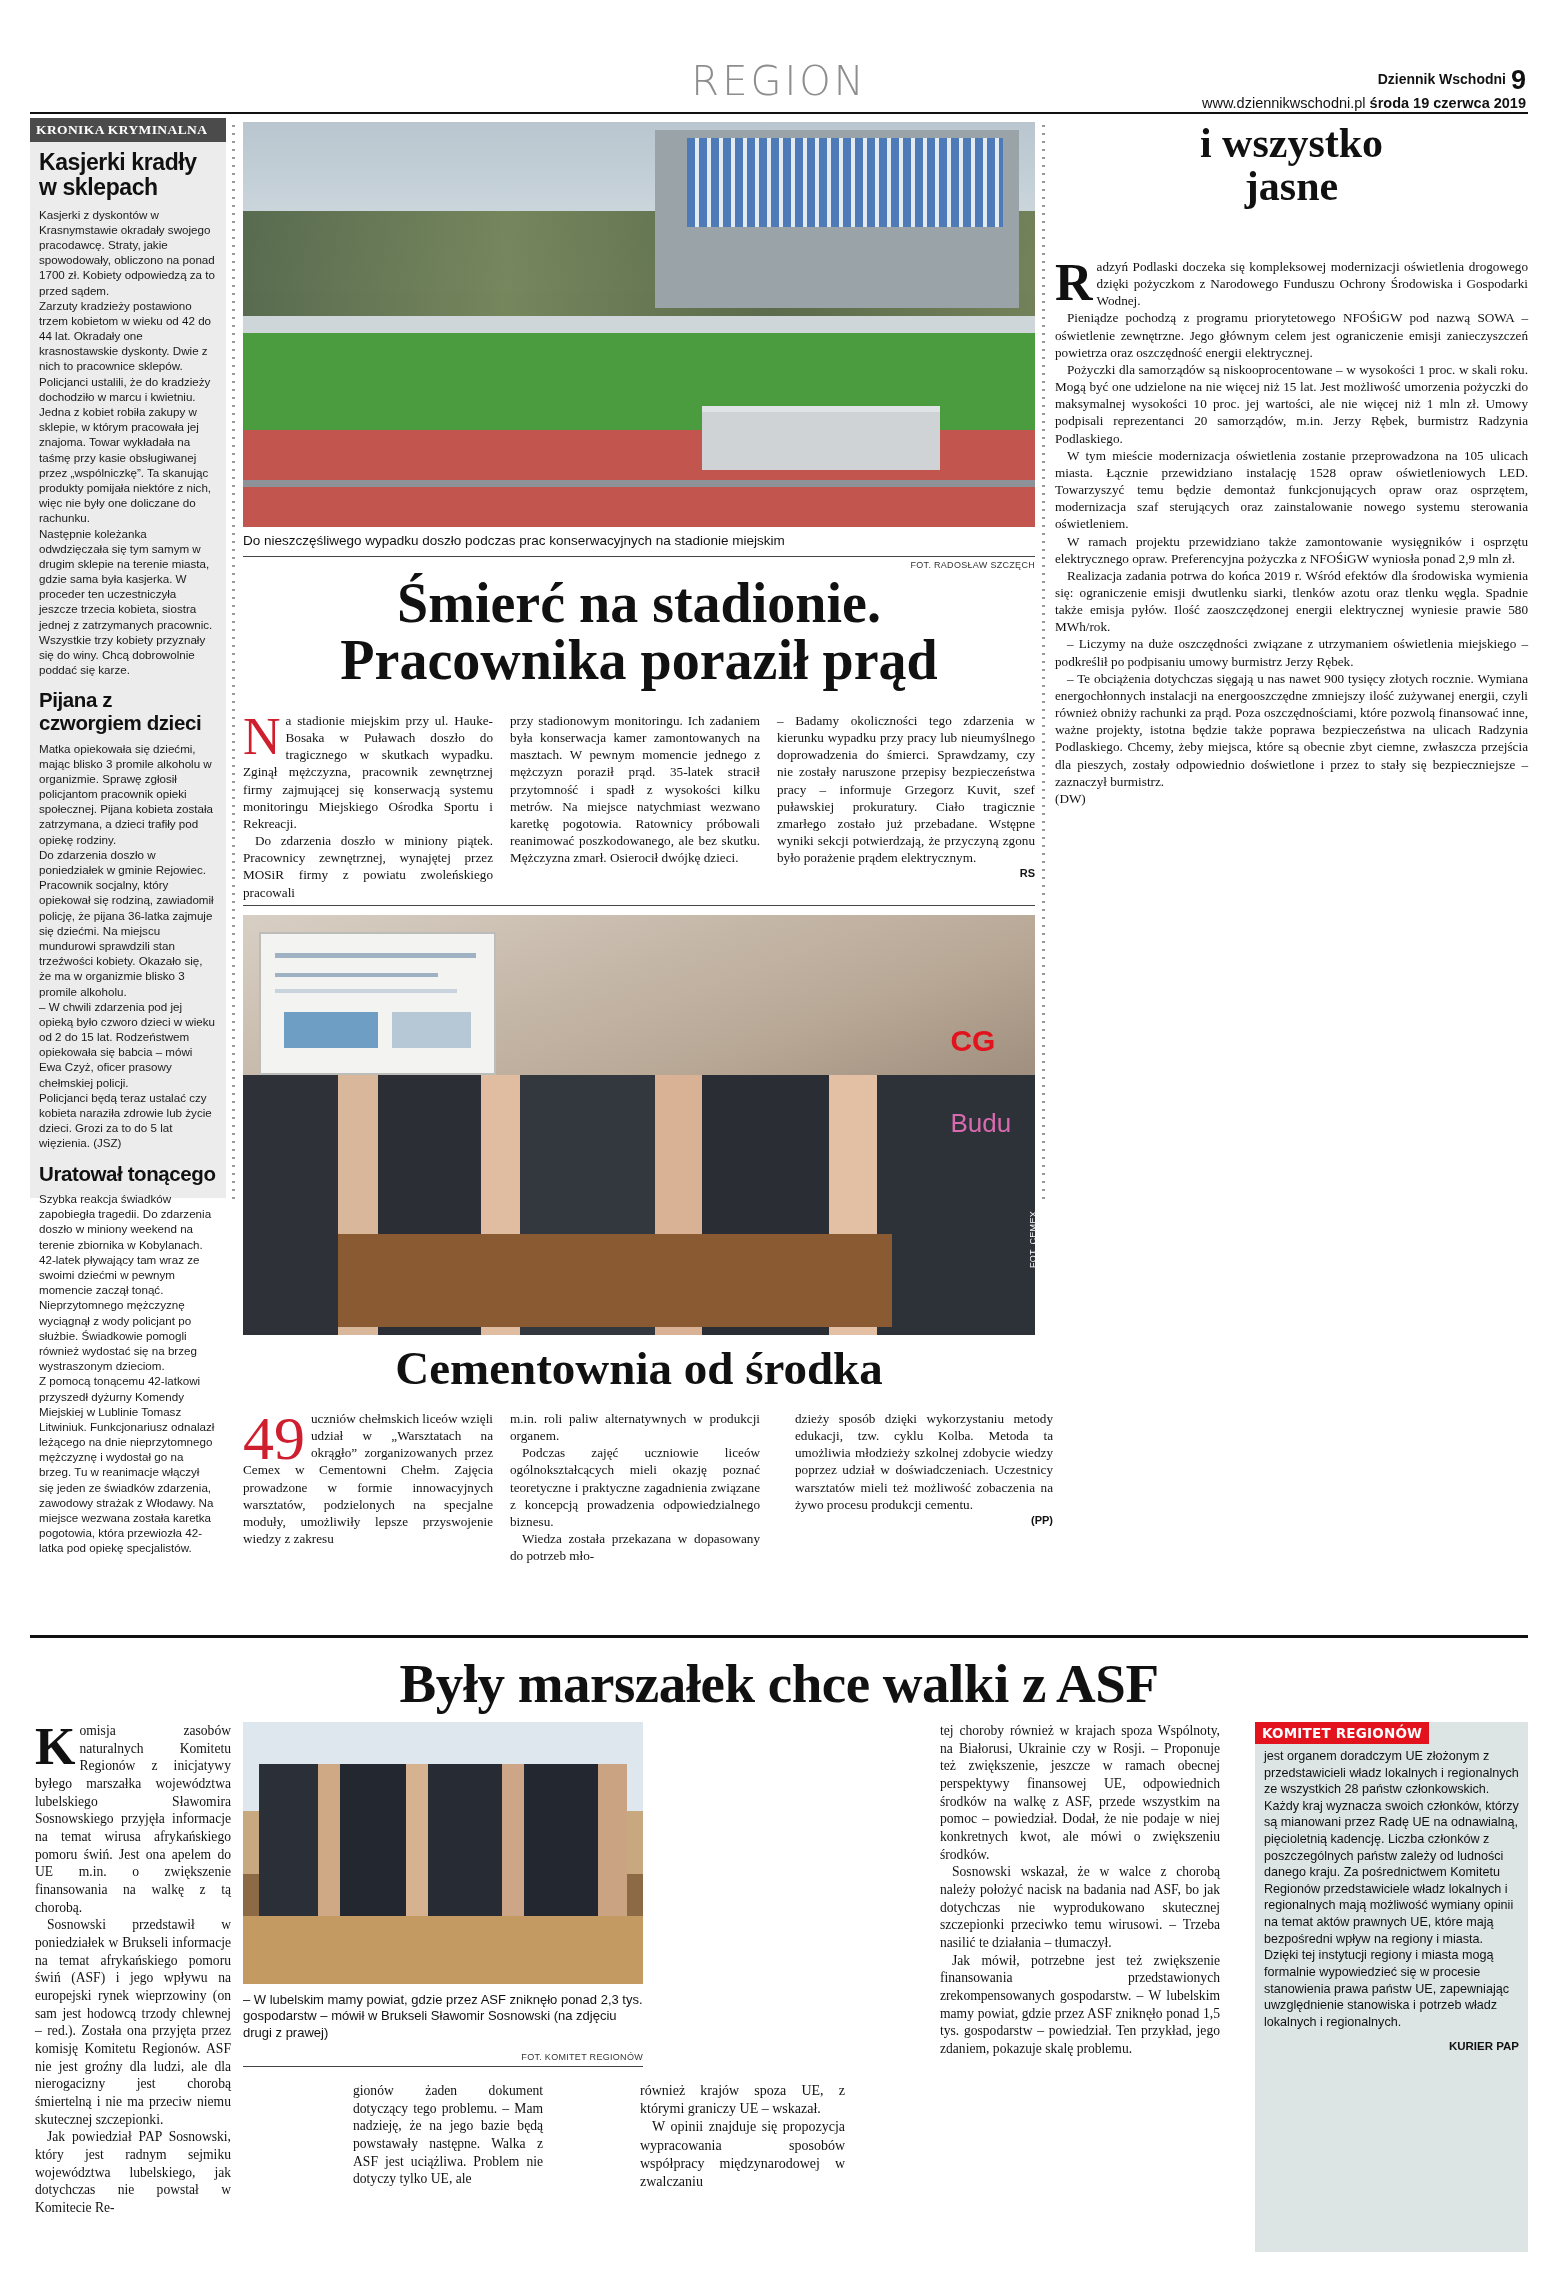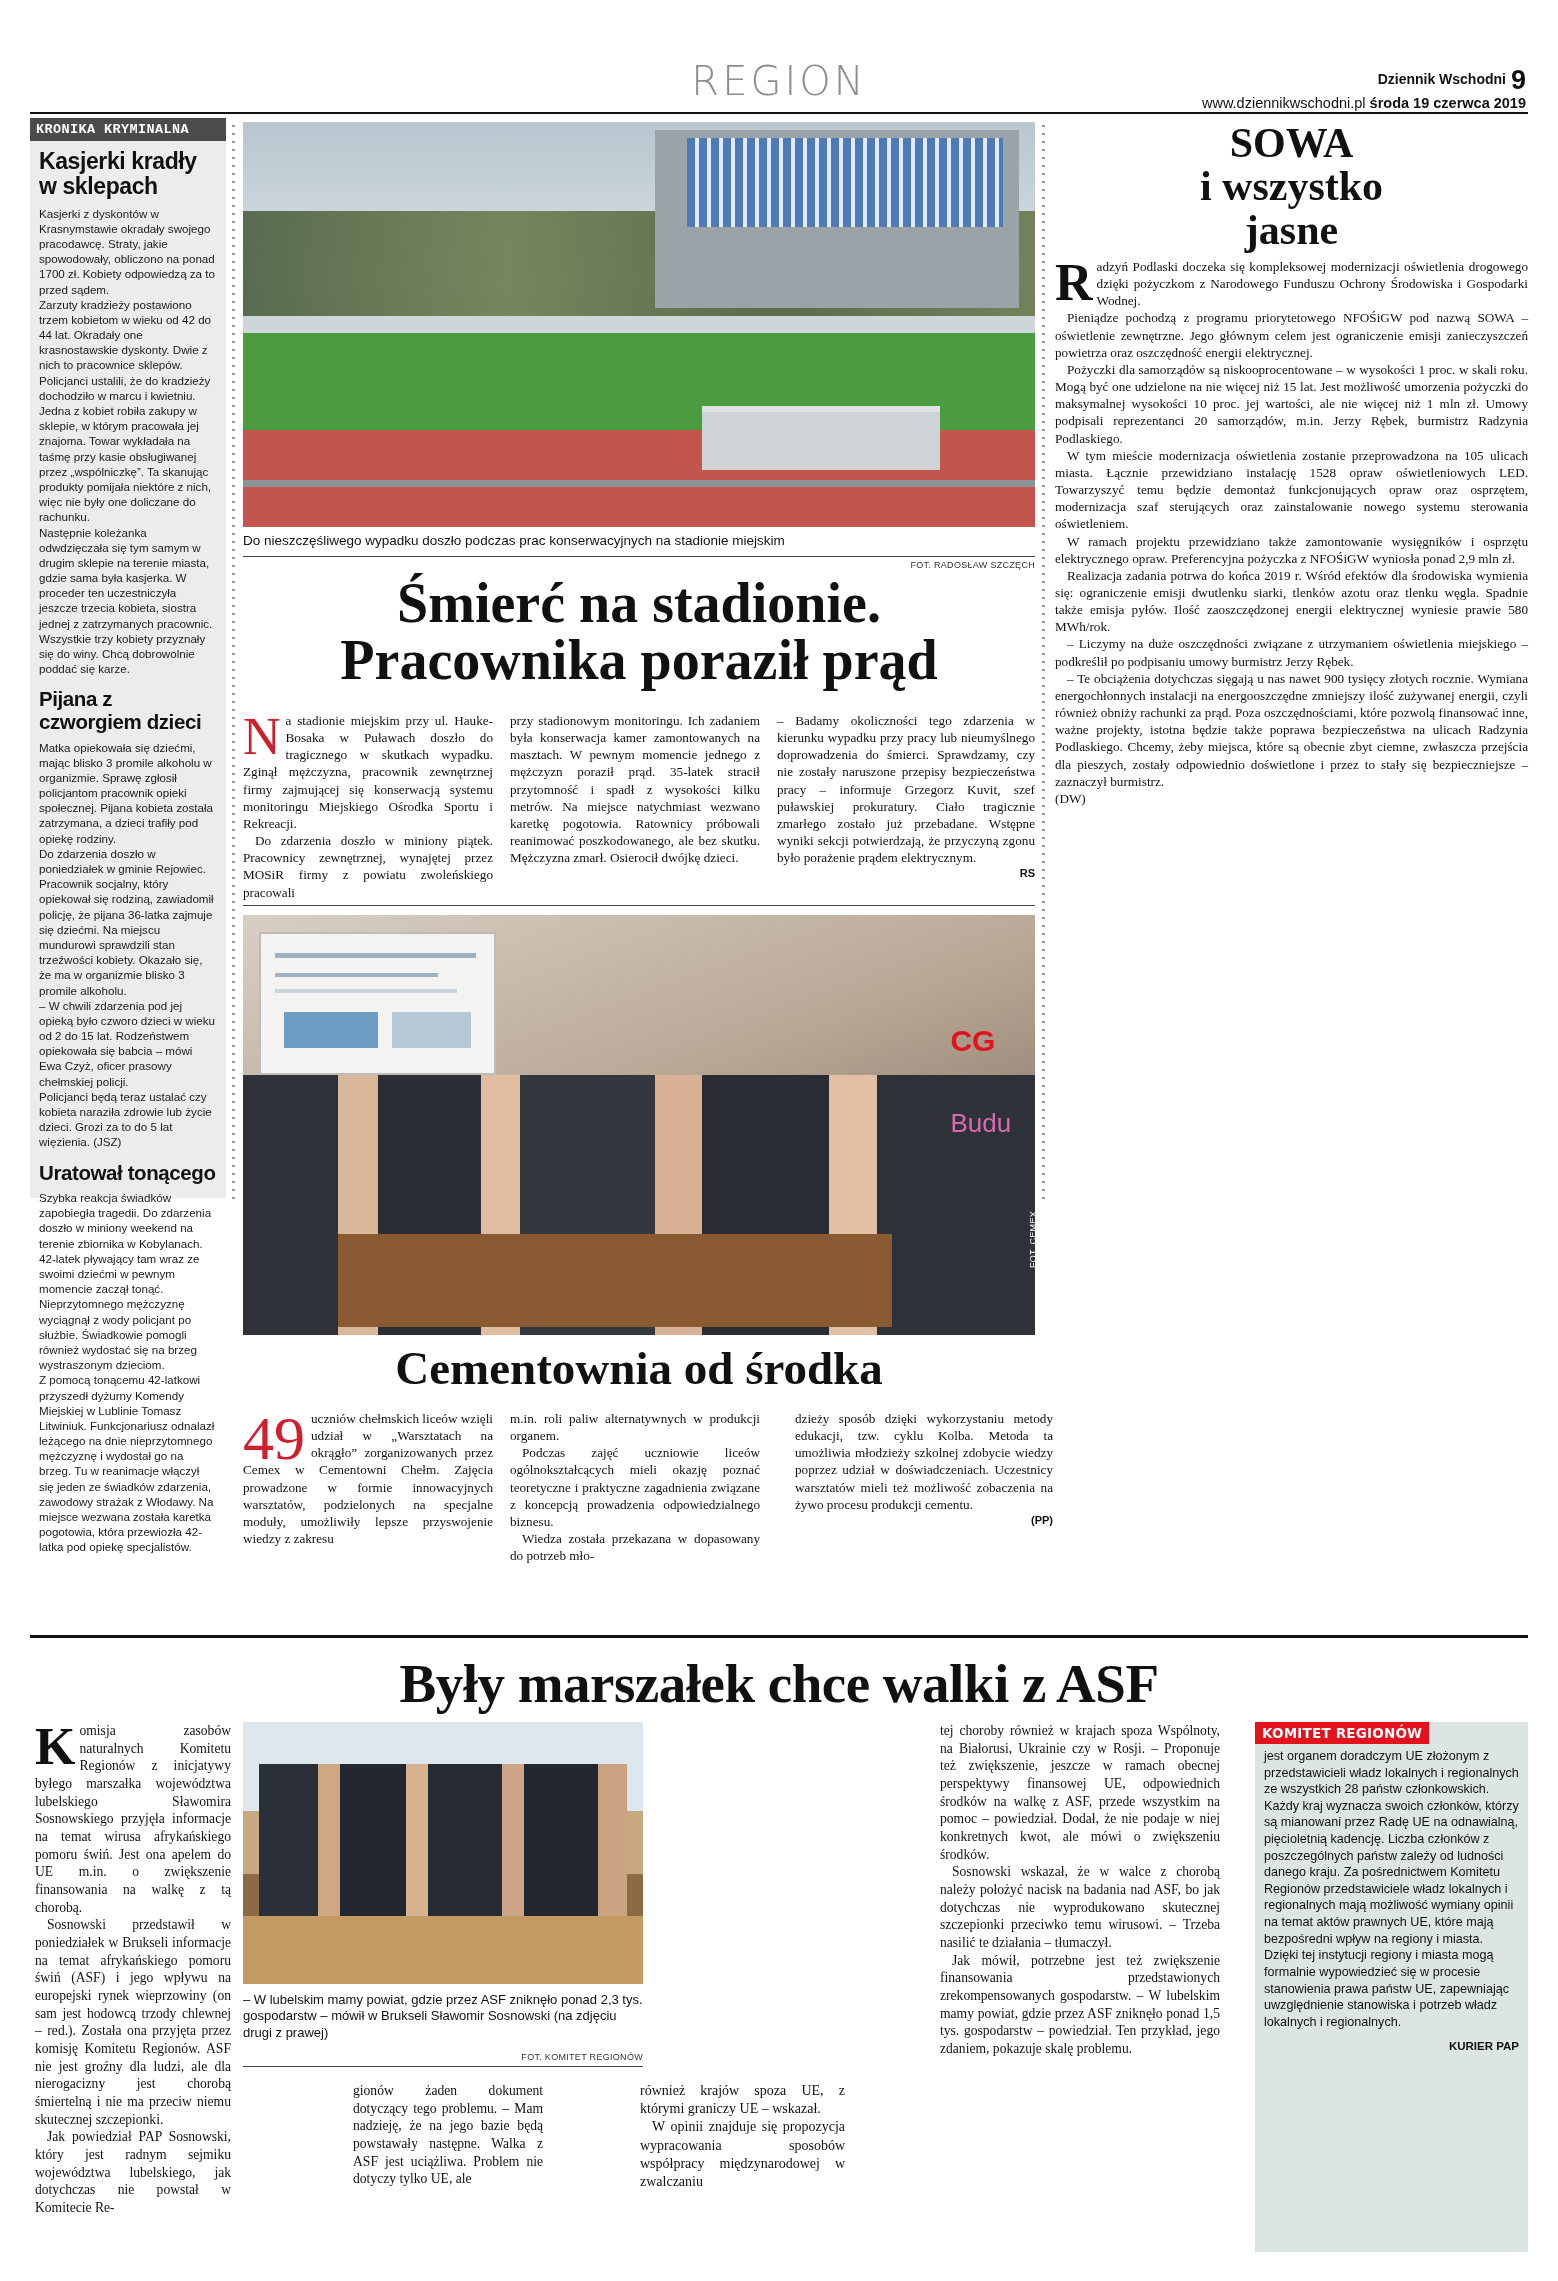--- a/index.html
+++ b/index.html
@@ -58,21 +58,21 @@
     position: absolute; left: 30px; top: 118px;
     width: 196px; height: 1080px;
     background: #ececec;
     padding: 0 9px 8px 9px;
   }
   .kronika-tag {
     background: #4b4b4b; color: #fff;
     font-size: 13.5px; font-weight: bold; letter-spacing: .4px;
     padding: 4px 6px 4px 6px; display: inline-block;
     width: 196px; margin-left: -9px;
-    font-family: Liberation Mono, monospace;
+    font-family: Liberation Serif, serif;
   }
   .k-head {
     font-size: 23px; font-weight: bold; line-height: 1.1;
     margin: 8px 0 6px 0; color: #111;
     font-family: "Liberation Sans", sans-serif;
     letter-spacing: -0.4px;
   }
   .k-head.small { font-size: 20.5px; }
   .k-body {
     font-size: 11.6px; line-height: 1.31; color: #1a1a1a;
@@ -326,21 +326,20 @@
     <p style="text-indent:12px">Wiedza została przekazana w dopasowany do potrzeb mło-</p>
   </div>
   <div class="art-body" style="left:795px; top:1410px; width:258px;">
     <p>dzieży sposób dzięki wykorzystaniu metody edukacji, tzw. cyklu Kolba. Metoda ta umożliwia młodzieży szkolnej zdobycie wiedzy poprzez udział w doświadczeniach. Uczestnicy warsztatów mieli też możliwość zobaczenia na żywo procesu produkcji cementu.</p>
     <span class="byline">(PP)</span>
   </div>
 
   <div class="vdots" style="left:1042px; top:122px; height:1080px;"></div>
 
   <div class="sowa-head" style="left:1055px; top:122px; width:473px;">
-    <div>SOWA</div>
     <div>i wszystko</div>
     <div>jasne</div>
   </div>
 
   <div class="sowa-body" style="left:1055px; top:258px; width:473px;">
     <span class="dropcap-black">R</span>
     <p>adzyń Podlaski doczeka się kompleksowej modernizacji oświetlenia drogowego dzięki pożyczkom z Narodowego Funduszu Ochrony Środowiska i Gospodarki Wodnej.</p>
     <p style="text-indent:12px">Pieniądze pochodzą z programu priorytetowego NFOŚiGW pod nazwą SOWA – oświetlenie zewnętrzne. Jego głównym celem jest ograniczenie emisji zanieczyszczeń powietrza oraz oszczędność energii elektrycznej.</p>
     <p style="text-indent:12px">Pożyczki dla samorządów są nisko­oprocentowane – w wysokości 1 proc. w skali roku. Mogą być one udzielone na nie więcej niż 15 lat. Jest możliwość umorzenia pożyczki do maksymalnej wysokości 10 proc. jej wartości, ale nie więcej niż 1 mln zł. Umowy podpisali reprezentanci 20 samorządów, m.in. Jerzy Rębek, burmistrz Radzynia Podlaskiego.</p>
     <p style="text-indent:12px">W tym mieście modernizacja oświetlenia zostanie przeprowadzona na 105 ulicach miasta. Łącznie przewidziano instalację 1528 opraw oświetleniowych LED. Towarzyszyć temu będzie demontaż funkcjonujących opraw oraz osprzętem, modernizacja szaf sterujących oraz zainstalowanie nowego systemu sterowania oświetleniem.</p>

